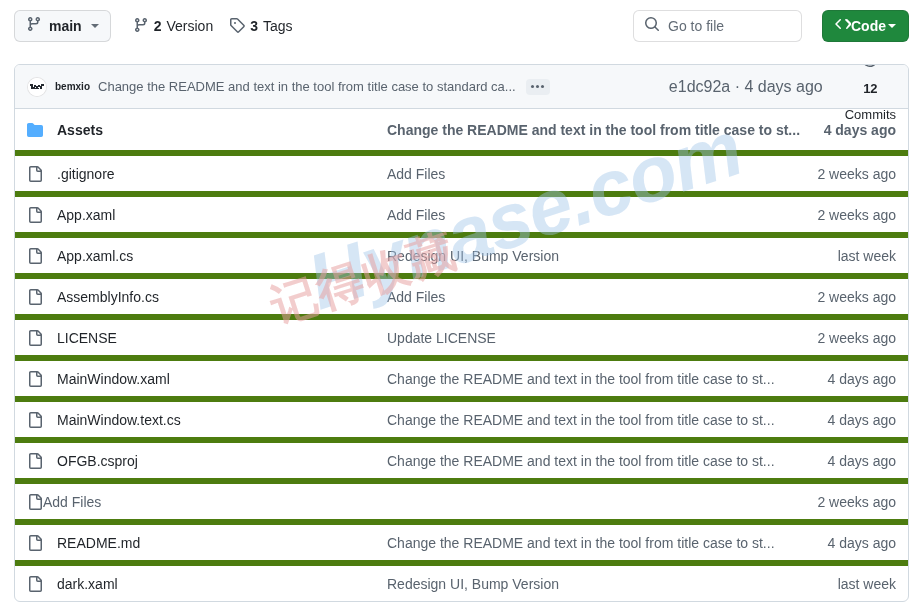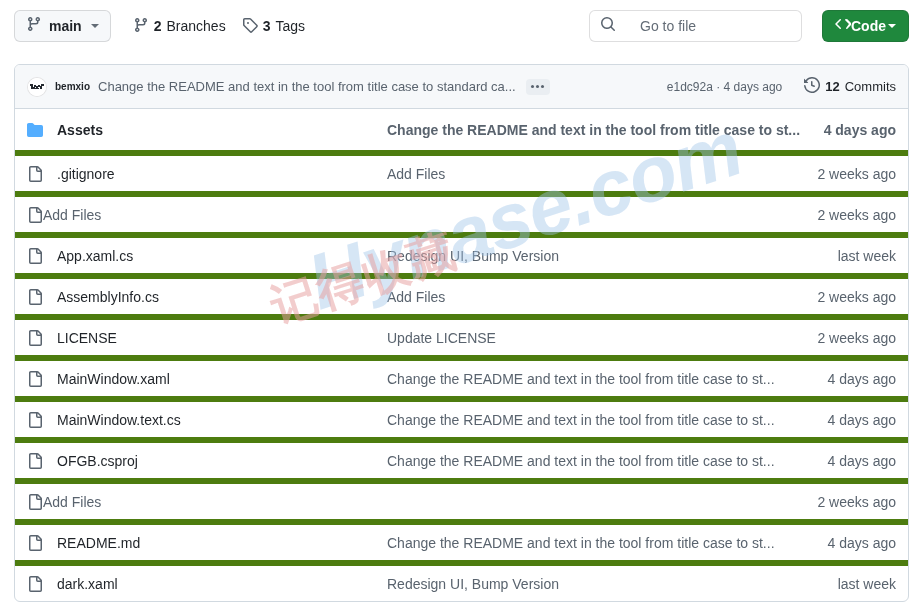--- a/index.html
+++ b/index.html
@@ -105,22 +105,22 @@
     color: #1f2328;
     cursor: pointer;
   }
   .meta-link .num { font-weight: bold; }
 
   .spacer { flex: 1; }
 
   .search-box {
     display: flex;
     align-items: center;
-    gap: 24px;
-    width: 213px;
+    gap: 8px;
+    width: 169px;
     height: 32px;
     padding: 0 10px;
     background: #ffffff;
     border: 1px solid rgba(31,35,40,0.15);
     border-radius: 6px;
     cursor: text;
     flex: none;
   }
   .search-box .ph {
     font-size: 14px;
@@ -221,34 +221,35 @@
     background: #59636e;
     display: block;
   }
 
   .commit-right {
     margin-left: auto;
     display: flex;
     align-items: center;
   }
   .commit-sha {
-    font-size: 12px;
+    font-size: 16px;
     color: #59636e;
     cursor: pointer;
     white-space: nowrap;
   }
   .commits-count {
     display: flex;
     align-items: center;
-    gap: 5px;
+    gap: 11px;
     margin-left: 22px;
     font-size: 13px;
     color: #1f2328;
     cursor: pointer;
     white-space: nowrap;
+    flex-direction: column;
   }
   .commits-count .num { font-weight: bold; }
 
   .row {
     display: flex;
     align-items: center;
     height: 41px;
     padding: 0 12px;
     border-top: 6px solid #4d7c0f;
     background: transparent;
@@ -313,21 +314,21 @@
 
     <div class="meta-links">
 
       <div class="meta-link">
         <span>
           <svg width="16" height="16" viewBox="0 0 16 16" fill="#59636e">
             <path d="M9.5 3.25a2.25 2.25 0 1 1 3 2.122V6A2.5 2.5 0 0 1 10 8.5H6a1 1 0 0 0-1 1v1.128a2.251 2.251 0 1 1-1.5 0V5.372a2.25 2.25 0 1 1 1.5 0v1.836A2.5 2.5 0 0 1 6 7h4a1 1 0 0 0 1-1v-.628A2.25 2.25 0 0 1 9.5 3.25Zm-6 0a.75.75 0 1 0 1.5 0 .75.75 0 0 0-1.5 0Zm8.25-.75a.75.75 0 1 0 0 1.5.75.75 0 0 0 0-1.5ZM4.25 12a.75.75 0 1 0 0 1.5.75.75 0 0 0 0-1.5Z"></path>
           </svg>
         </span>
         <span class="num">2</span>
-        <span>Branches</span>
+        <span>Version</span>
       </div>
 
       <div class="meta-link">
         <span>
           <svg width="16" height="16" viewBox="0 0 16 16" fill="#59636e">
             <path d="M1 7.775V2.75C1 1.784 1.784 1 2.75 1h5.025c.464 0 .91.184 1.238.513l6.25 6.25a1.75 1.75 0 0 1 0 2.474l-5.026 5.026a1.75 1.75 0 0 1-2.474 0l-6.25-6.25A1.752 1.752 0 0 1 1 7.775Zm1.5 0c0 .066.026.13.073.177l6.25 6.25a.25.25 0 0 0 .354 0l5.025-5.025a.25.25 0 0 0 0-.354l-6.25-6.25a.25.25 0 0 0-.177-.073H2.75a.25.25 0 0 0-.25.25ZM6 5a1 1 0 1 1 0 2 1 1 0 0 1 0-2Z"></path>
           </svg>
         </span>
         <span class="num">3</span>
         <span>Tags</span>
@@ -418,20 +419,21 @@
           <span class="fname">.gitignore</span>
           <span class="fmsg">Add Files</span>
           <span class="ftime">2 weeks ago</span>
         </div>
         <div class="row">
           <span class="icon">
             <svg width="16" height="16" viewBox="0 0 16 16" fill="#59636e">
               <path d="M2 1.75C2 .784 2.784 0 3.75 0h6.586c.464 0 .909.184 1.237.513l2.914 2.914c.329.328.513.773.513 1.237v9.586A1.75 1.75 0 0 1 13.25 16h-9.5A1.75 1.75 0 0 1 2 14.25Zm1.75-.25a.25.25 0 0 0-.25.25v12.5c0 .138.112.25.25.25h9.5a.25.25 0 0 0 .25-.25V6h-2.75A1.75 1.75 0 0 1 9 4.25V1.5Zm6.75.062V4.25c0 .138.112.25.25.25h2.688l-.011-.013-2.914-2.914Z"></path>
             </svg>
           </span>
+          <span class="fname">App.xaml</span>
           <span class="fmsg">Add Files</span>
           <span class="ftime">2 weeks ago</span>
         </div>
         <div class="row">
           <span class="icon">
             <svg width="16" height="16" viewBox="0 0 16 16" fill="#59636e">
               <path d="M2 1.75C2 .784 2.784 0 3.75 0h6.586c.464 0 .909.184 1.237.513l2.914 2.914c.329.328.513.773.513 1.237v9.586A1.75 1.75 0 0 1 13.25 16h-9.5A1.75 1.75 0 0 1 2 14.25Zm1.75-.25a.25.25 0 0 0-.25.25v12.5c0 .138.112.25.25.25h9.5a.25.25 0 0 0 .25-.25V6h-2.75A1.75 1.75 0 0 1 9 4.25V1.5Zm6.75.062V4.25c0 .138.112.25.25.25h2.688l-.011-.013-2.914-2.914Z"></path>
             </svg>
           </span>
           <span class="fname">App.xaml.cs</span>

